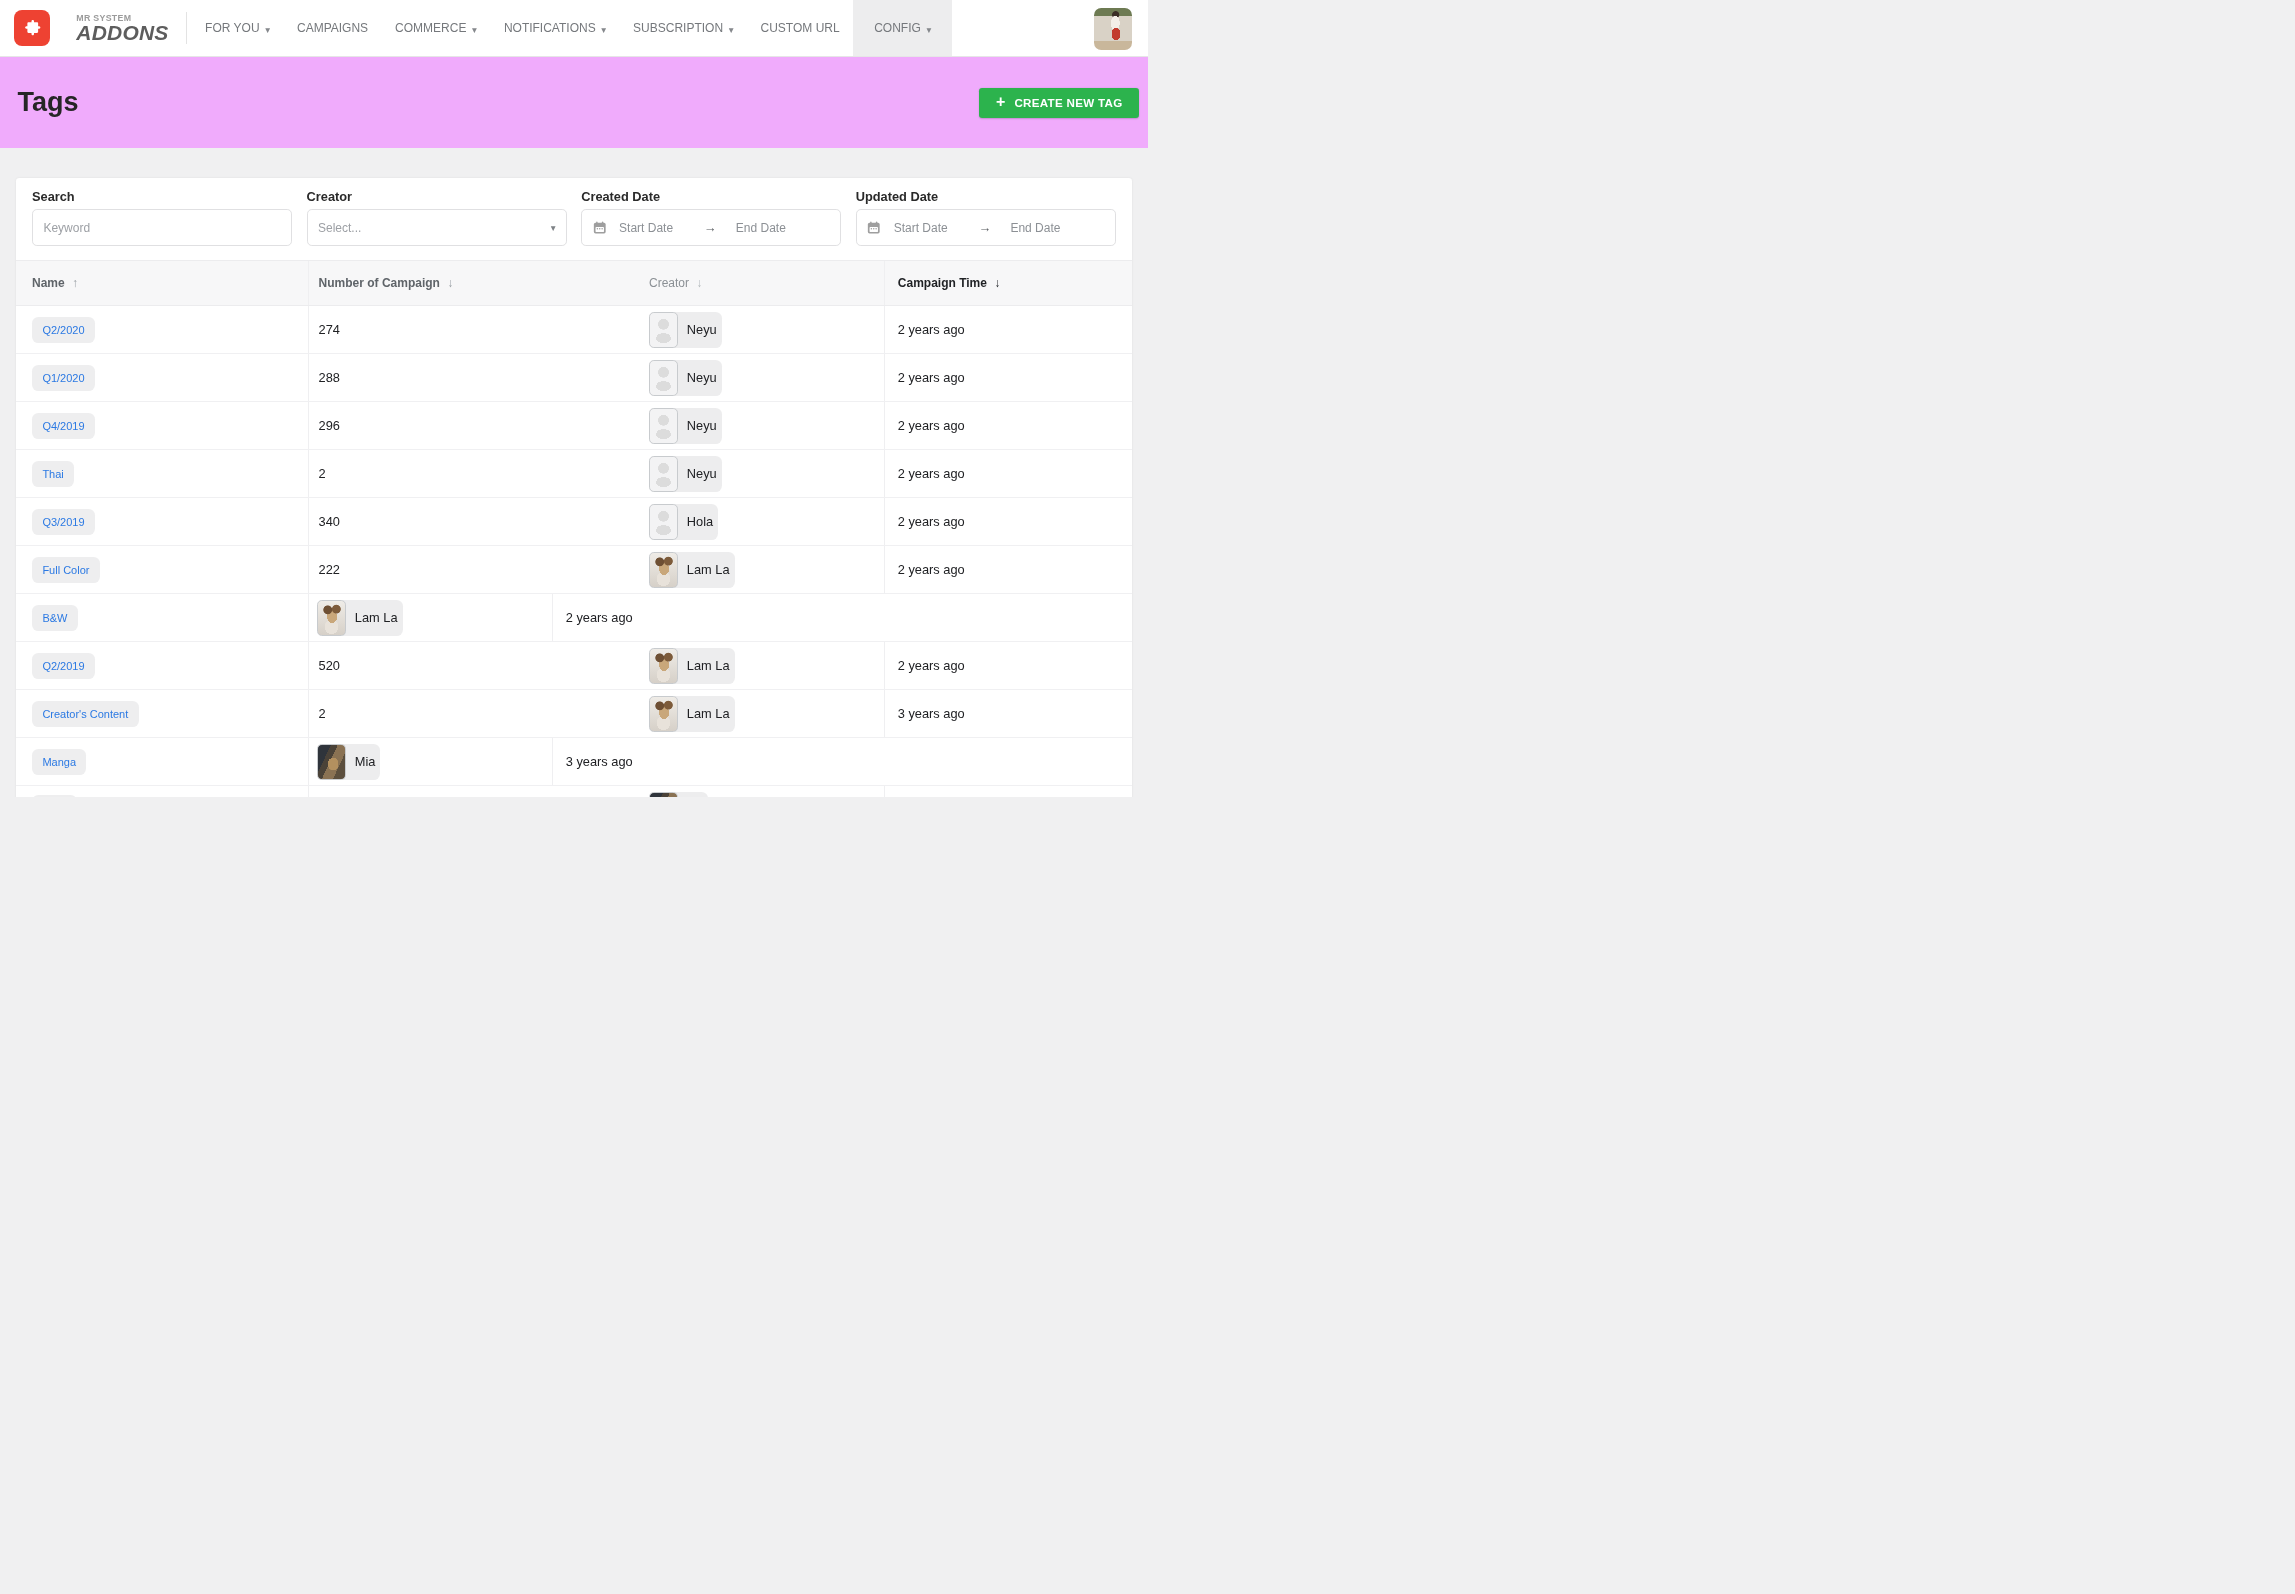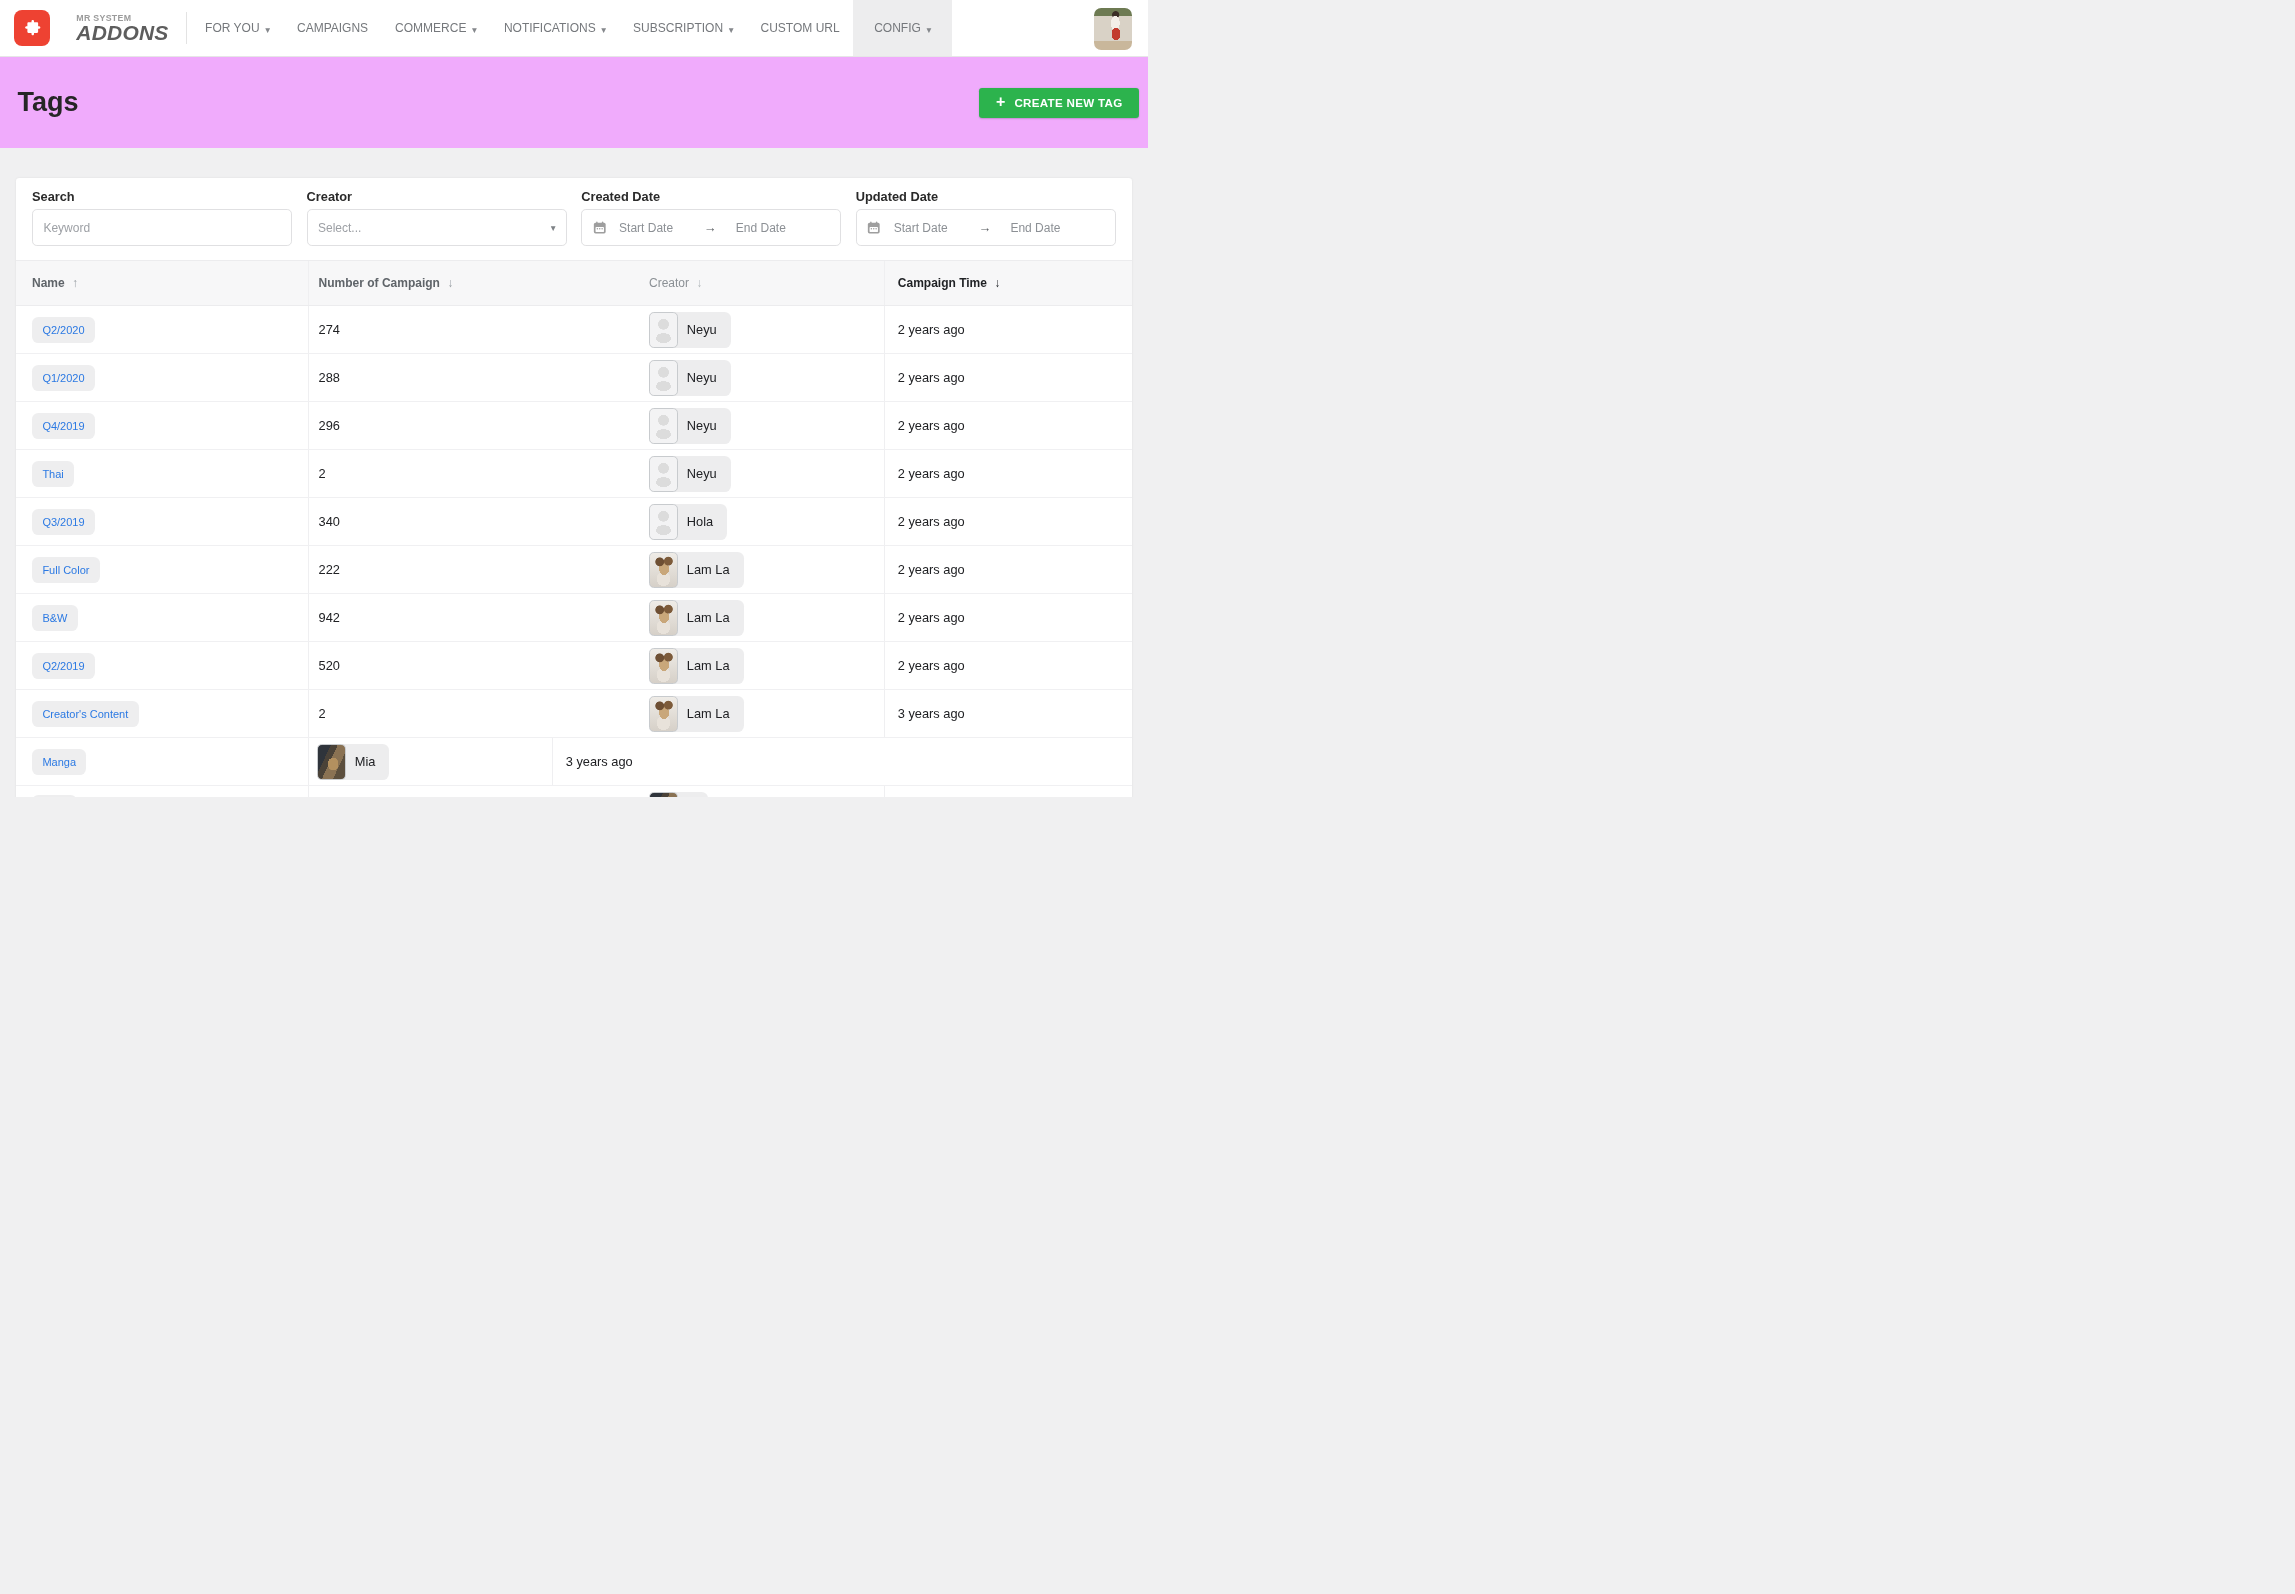--- a/index.html
+++ b/index.html
@@ -79,21 +79,21 @@
       #f3f3f4; }
   .avatar.dog { background:
       radial-gradient(circle 4.8px at 36% 26%, #6e4f33 0 4px, transparent 4.8px),
       radial-gradient(circle 4.8px at 68% 24%, #7d5b3a 0 4px, transparent 4.8px),
       radial-gradient(ellipse 7.2px 8.8px at 52% 46%, #c9a77a 0 70%, transparent 71%),
       radial-gradient(ellipse 9.6px 10.4px at 50% 76%, #e8e2da 0 70%, transparent 71%),
       linear-gradient(180deg, #efece7, #d6d0c8); }
   .avatar.cat { background:
       radial-gradient(ellipse 8.8px 10.4px at 56% 56%, #b3905f 0 60%, transparent 61%),
       linear-gradient(115deg, #2f343b 0 30%, #4a4238 30% 46%, #8a7253 46% 72%, #5c4f3d 72%); }
-  .creator-label { height:36px; display:flex; align-items:center; background:#ededee; border-radius:0 6.4px 6.4px 0; margin-left:-3.2px; padding:0 14px 0 12px; font-size:12.8px; color:#202124; white-space:nowrap; }
+  .creator-label { height:36px; display:flex; align-items:center; background:#ededee; border-radius:0 6.4px 6.4px 0; margin-left:-3.2px; padding:0 5px 0 12px; font-size:12.8px; color:#202124; white-space:nowrap; }
   .creator-label.empty { min-width:33px; }
 </style>
 </head>
 <body>
 
 <header class="navbar">
   <div class="logo">
     <div class="logo-badge">
       <svg viewBox="0 0 24 24" width="21.5" height="21.5">
         <path fill="#ffffff" d="M10.6 4.6c0-1.8 2.8-1.8 2.8 0v1.2h3.4c.66 0 1.2.54 1.2 1.2v3.4h1.2c1.8 0 1.8 2.8 0 2.8H18v3.4c0 .66-.54 1.2-1.2 1.2h-3.4v1.2c0 1.8-2.8 1.8-2.8 0v-1.2H7.2c-.66 0-1.2-.54-1.2-1.2v-3.4H4.8c-1.8 0-1.8-2.8 0-2.8H6V7c0-.66.54-1.2 1.2-1.2h3.4V4.6z"></path>
@@ -294,21 +294,20 @@
               <span class="avatar dog"></span>
               <span class="creator-label">Lam La</span>
             </span>
           </div>
           <div class="tcell c-upd">2 years ago</div>
         </div>
         <div class="trow">
           <div class="tcell c-name">
             <span class="tag-chip">B&amp;W</span>
           </div>
-          <div class="tcell c-num">942</div>
           <div class="tcell c-creator">
             <span class="creator-chip">
               <span class="avatar dog"></span>
               <span class="creator-label">Lam La</span>
             </span>
           </div>
           <div class="tcell c-upd">2 years ago</div>
         </div>
         <div class="trow">
           <div class="tcell c-name">

